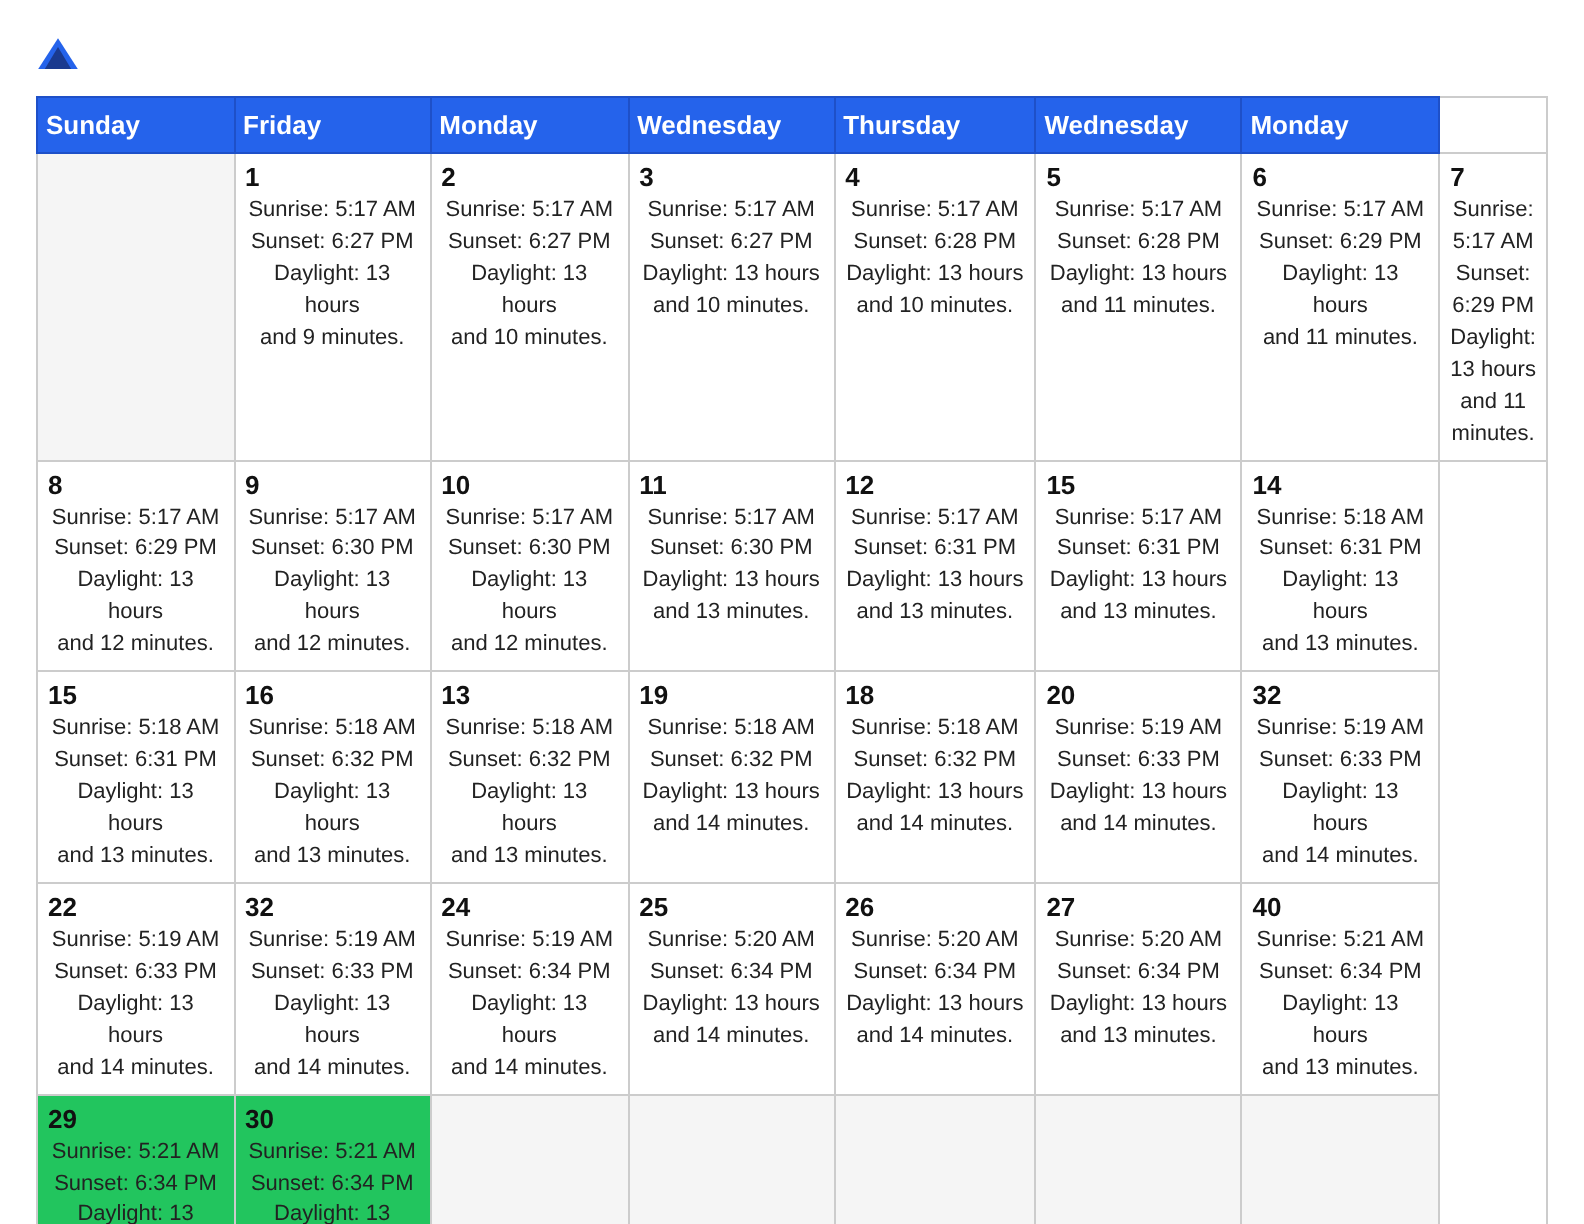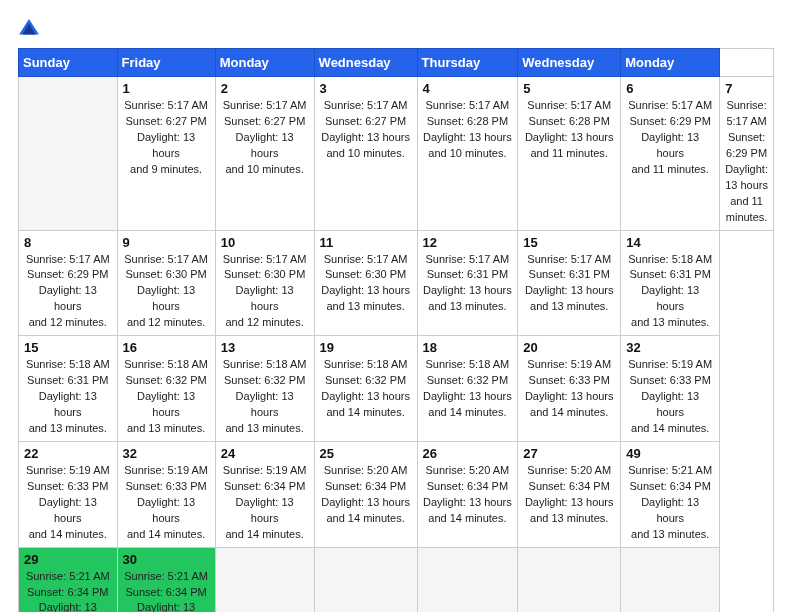--- a/index.html
+++ b/index.html
@@ -242,21 +242,21 @@
           </td>
           <td>
             <span class="day-num">26</span>
             <div class="cell-info">Sunrise: 5:20 AM<br>Sunset: 6:34 PM<br>Daylight: 13 hours<br>and 14 minutes.</div>
           </td>
           <td>
             <span class="day-num">27</span>
             <div class="cell-info">Sunrise: 5:20 AM<br>Sunset: 6:34 PM<br>Daylight: 13 hours<br>and 13 minutes.</div>
           </td>
           <td>
-            <span class="day-num">49</span>
+            <span class="day-num">40</span>
             <div class="cell-info">Sunrise: 5:21 AM<br>Sunset: 6:34 PM<br>Daylight: 13 hours<br>and 13 minutes.</div>
           </td>
         </tr>
         <tr>
           <td>
             <span class="day-num">29</span>
             <div class="cell-info">Sunrise: 5:21 AM<br>Sunset: 6:34 PM<br>Daylight: 13 hours<br>and 13 minutes.</div>
           </td>
           <td>
             <span class="day-num">30</span>

